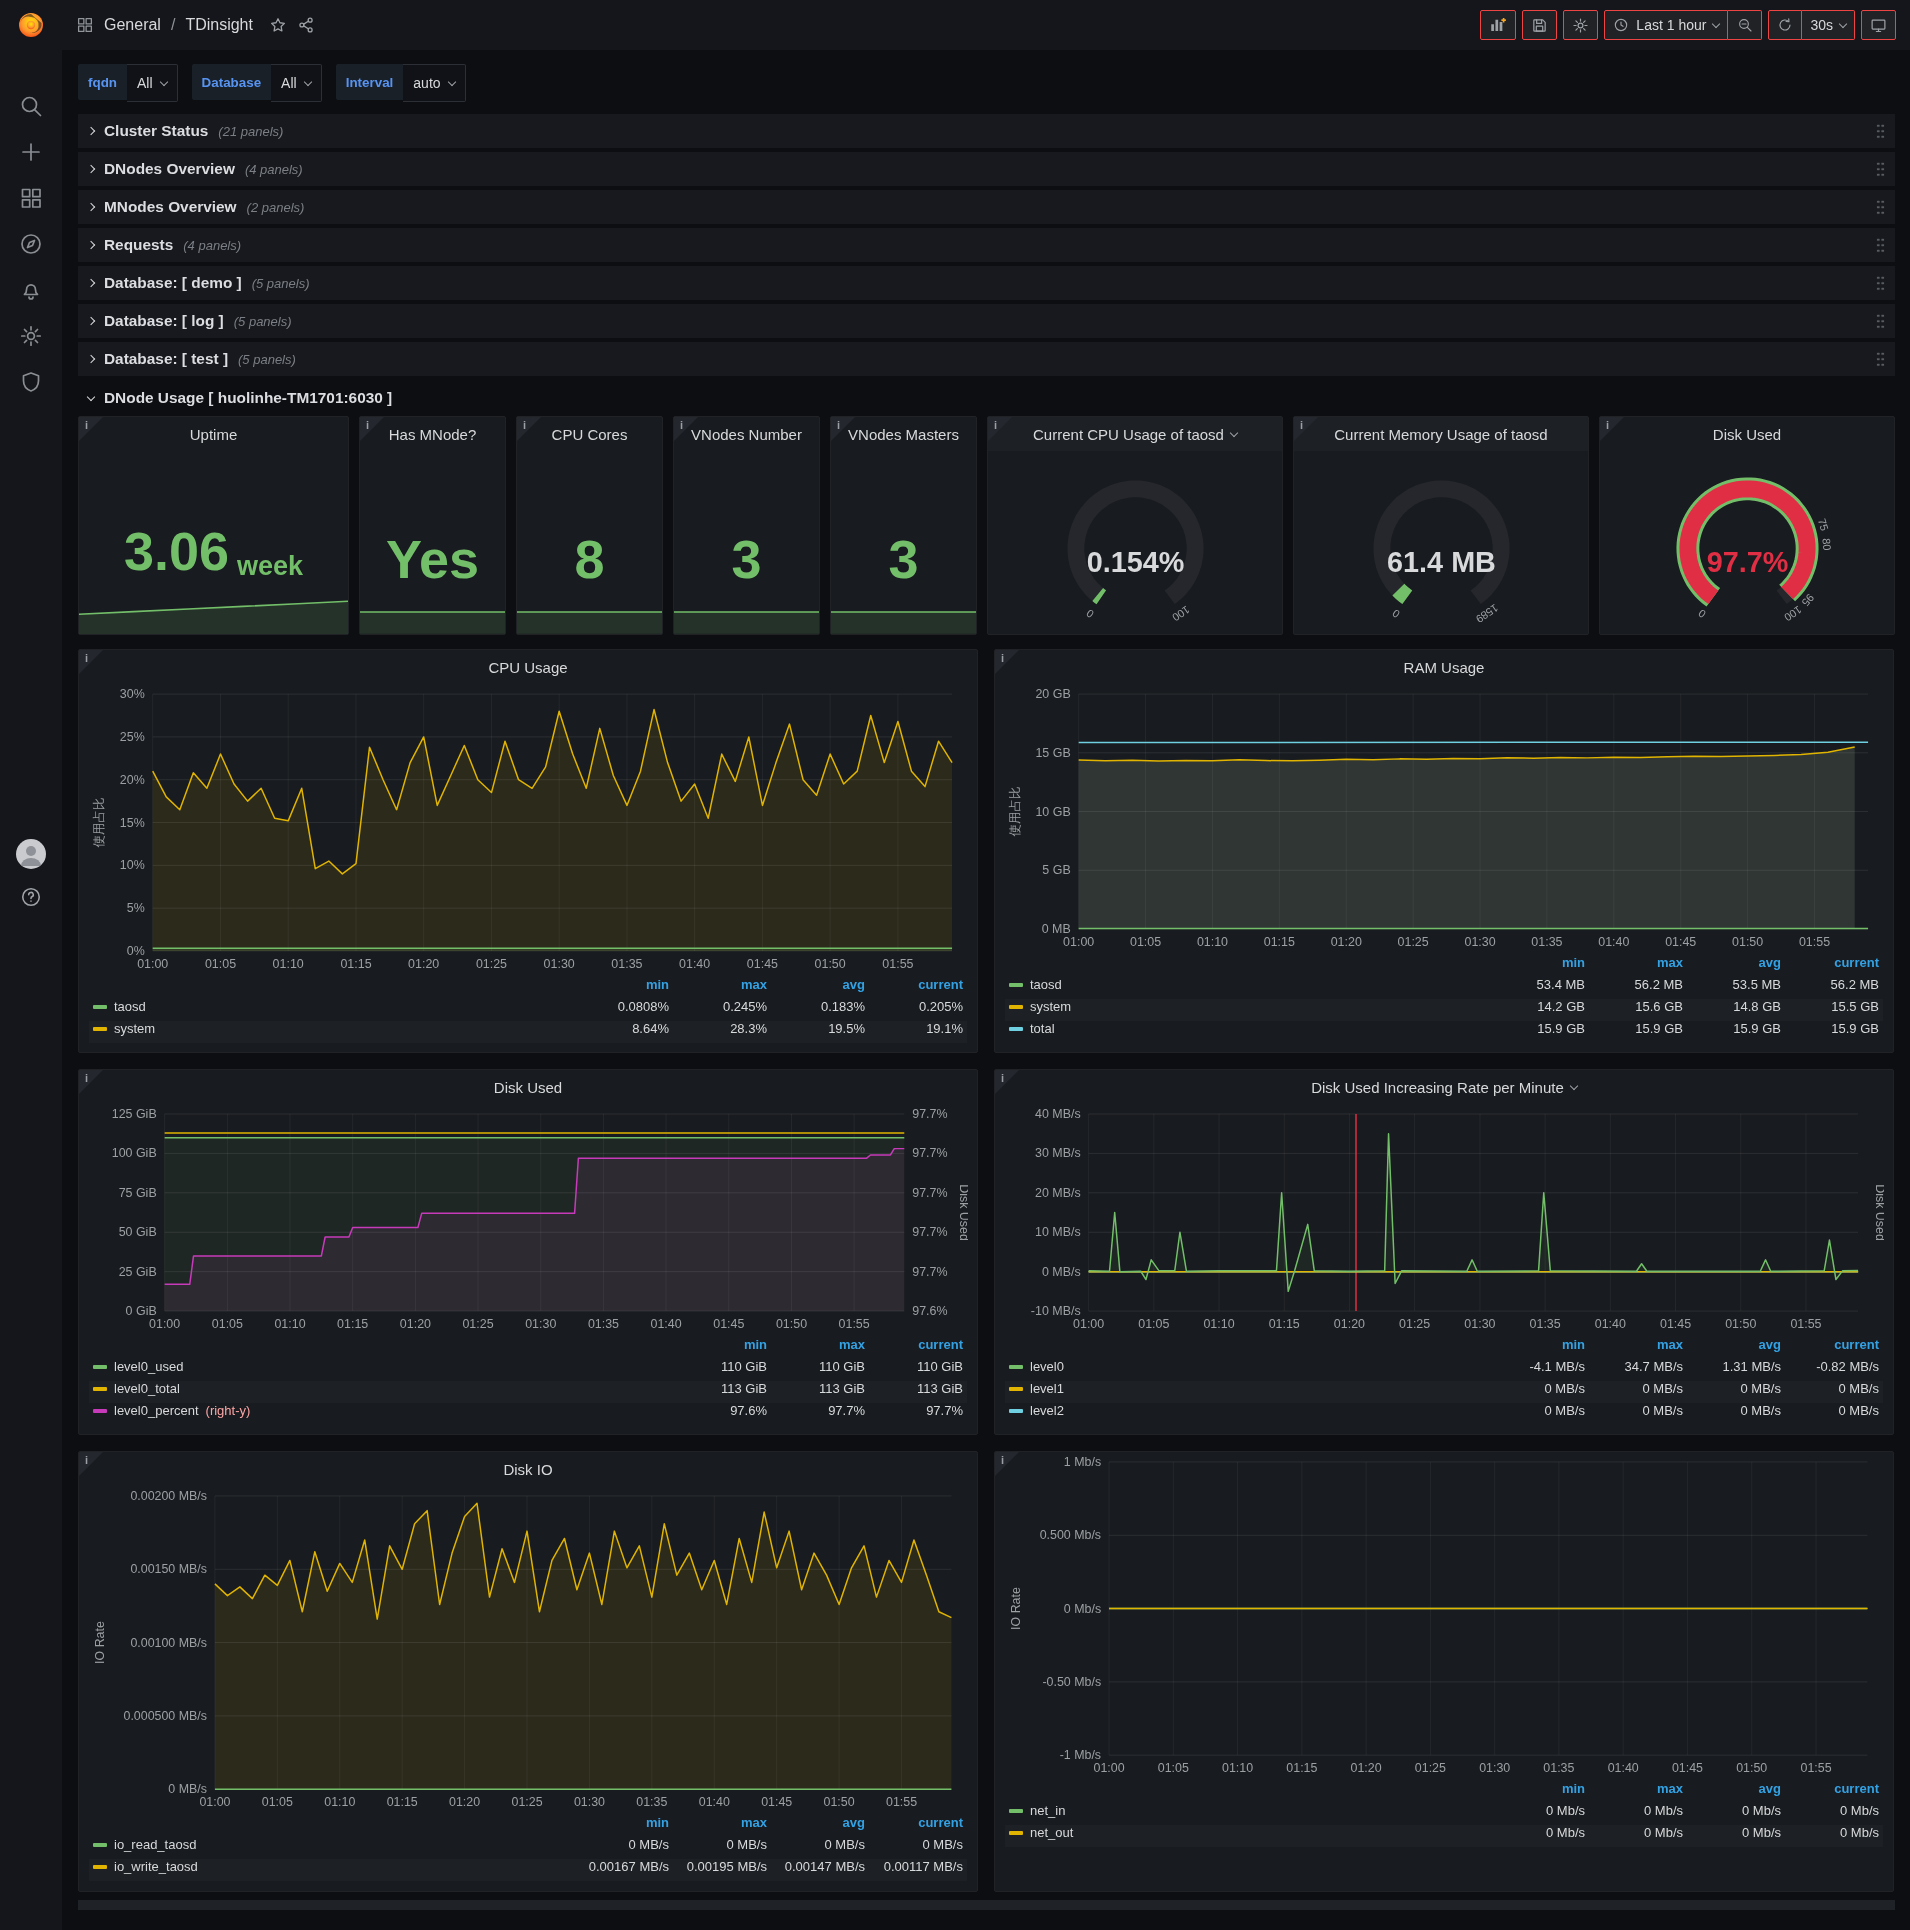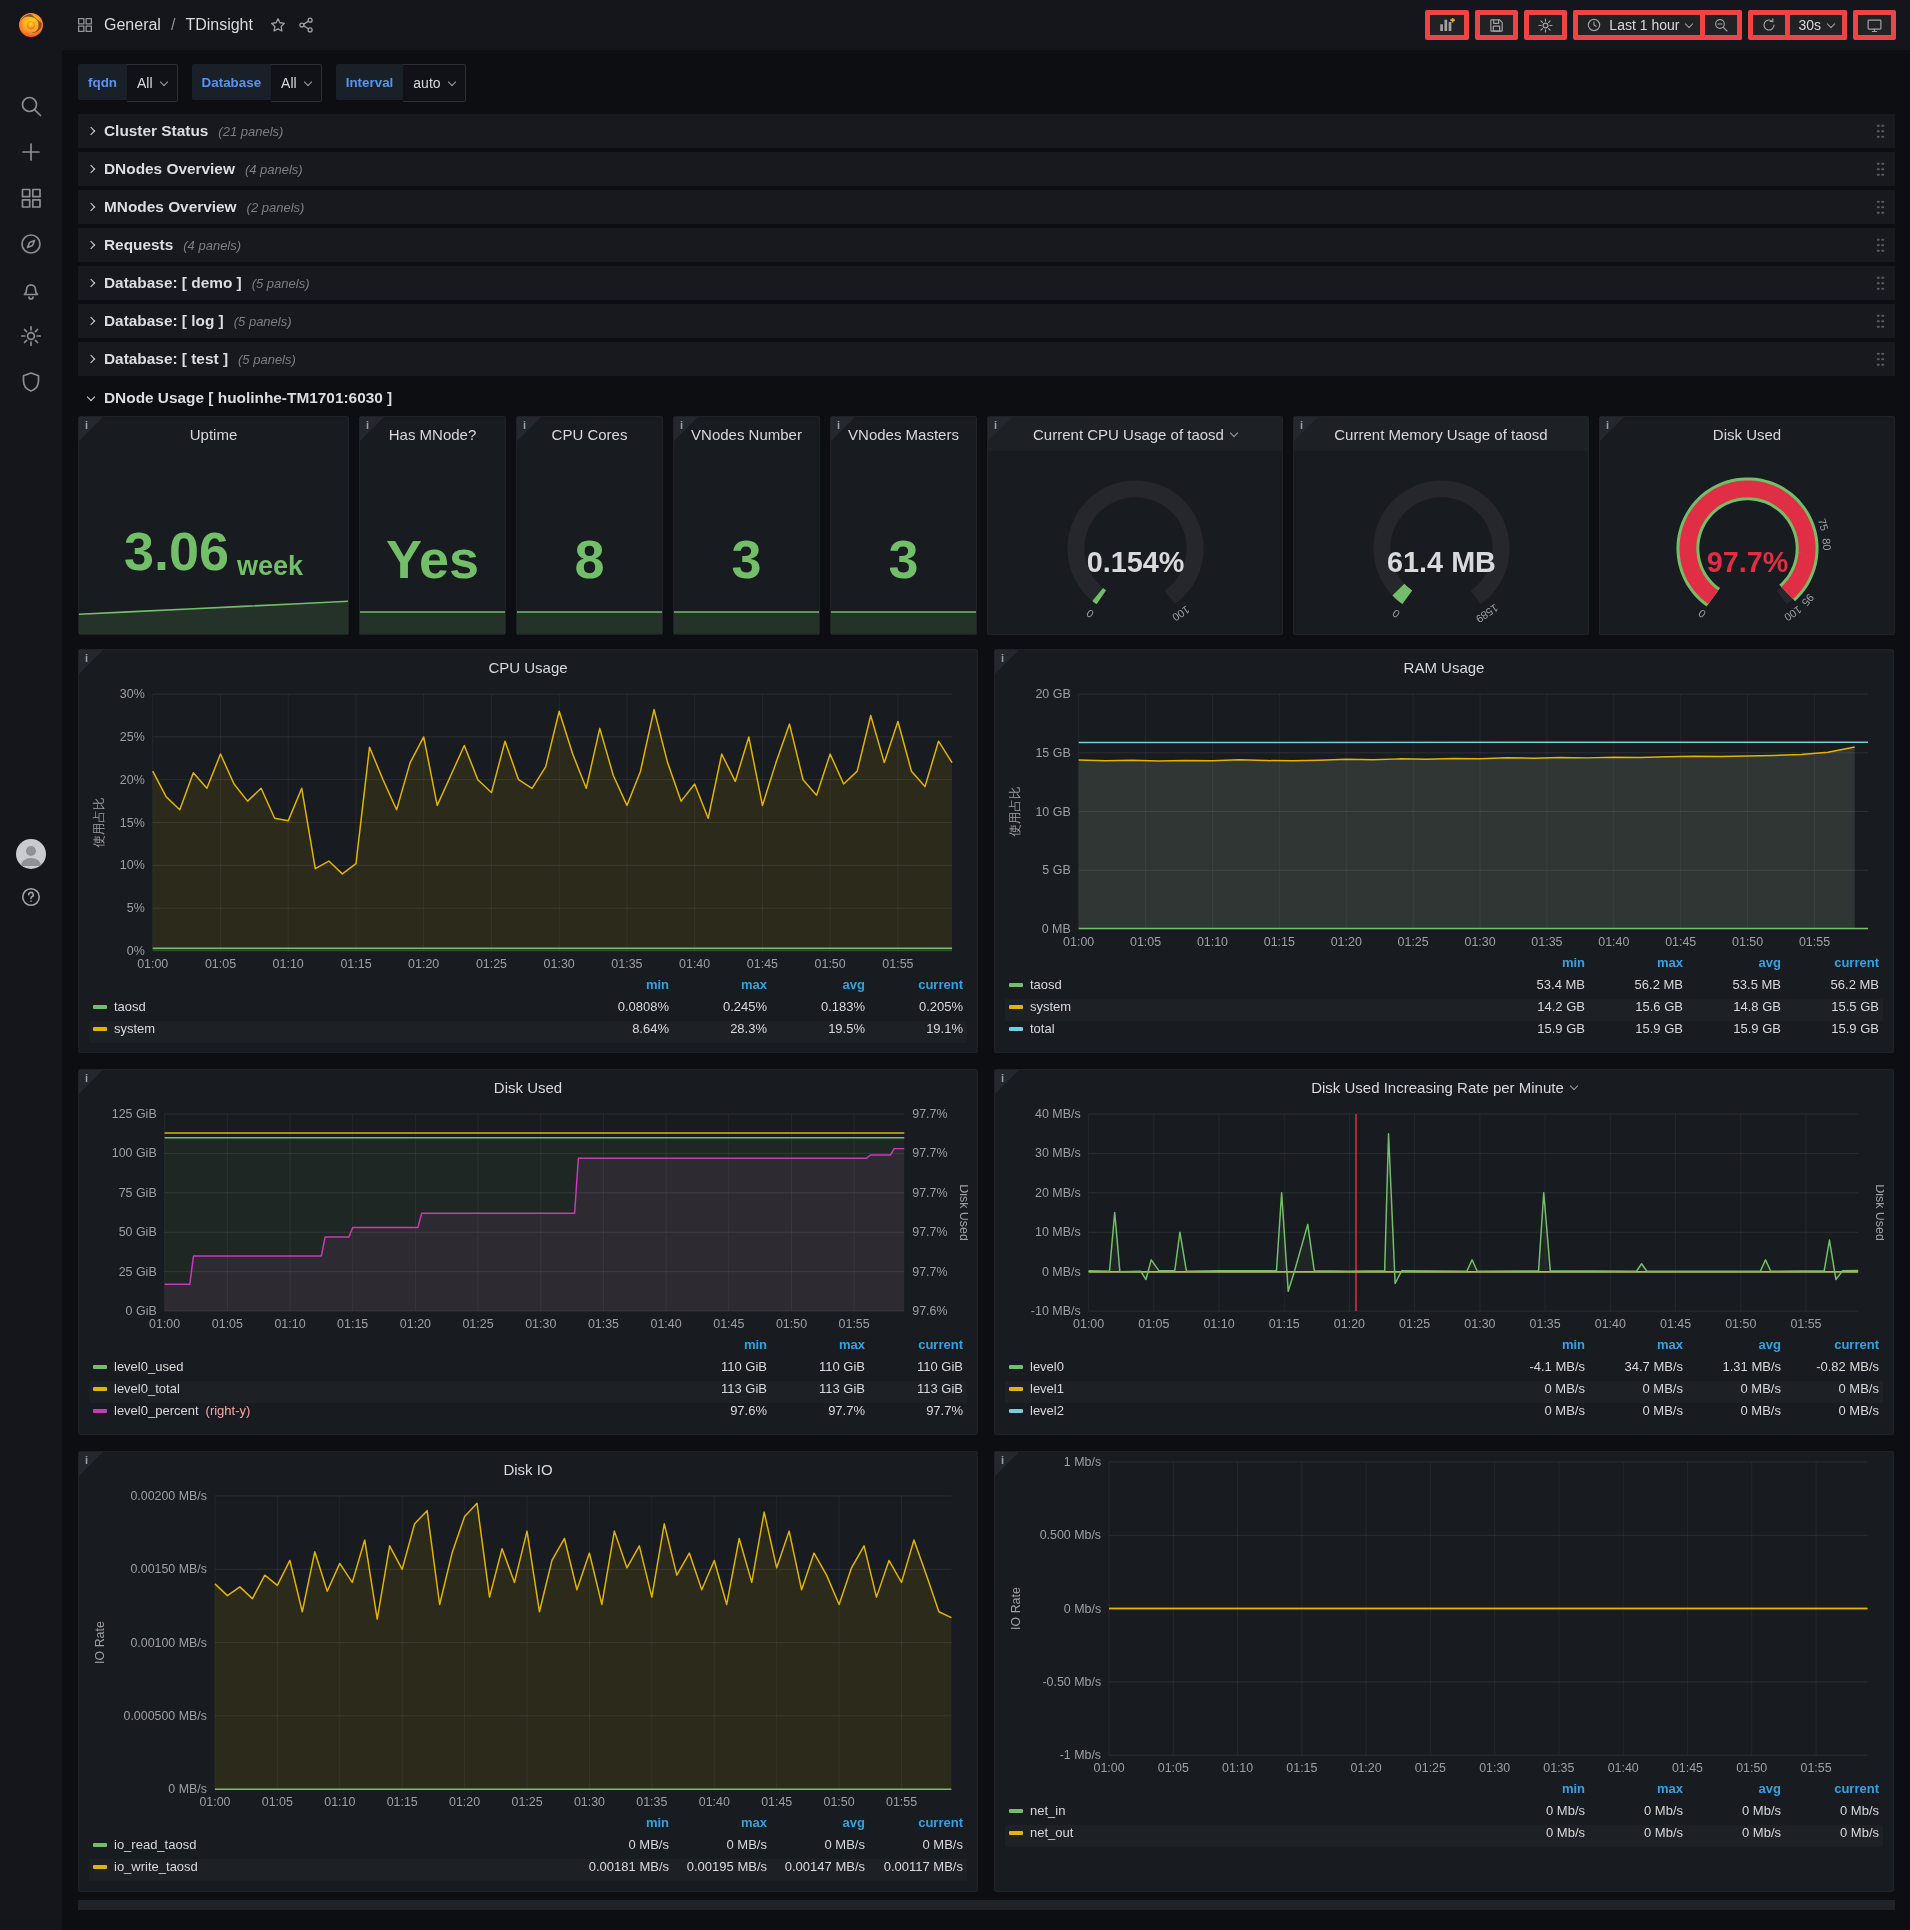--- a/index.html
+++ b/index.html
@@ -7,21 +7,21 @@
 a{color:#d8d9da;text-decoration:none}
 svg{display:block}
 .icon{stroke:#9fa3a8;fill:none;stroke-width:1.7;stroke-linecap:round;stroke-linejoin:round}
 
 .navbar{position:fixed;top:0;left:0;right:0;height:50px;background:#14161b;display:flex;align-items:center;z-index:20}
 .logo-box{width:62px;display:flex;justify-content:center;align-items:center}
 .crumbs{display:flex;align-items:flex-start;gap:10px;font-size:16px;margin-left:14px}
 .crumbs .sep{color:#8e9297}
 .crumb-ico{opacity:.9}
 .nav-right{margin-left:auto;display:flex;align-items:center;gap:6px;margin-right:14px}
-.nbtn{height:30px;min-width:34px;padding:0 8px;background:#202226;border:5px solid #ef4444;border-radius:2px;display:flex;align-items:center;justify-content:center;gap:7px;font-size:14px;color:#d8d9da;cursor:pointer}
+.nbtn{height:30px;min-width:34px;padding:0 8px;background:#202226;border:1px solid #ef4444;border-radius:2px;display:flex;align-items:center;justify-content:center;gap:7px;font-size:14px;color:#d8d9da;cursor:pointer}
 .ngroup{display:flex}
 .ngroup .nbtn:first-child{border-top-right-radius:0;border-bottom-right-radius:0}
 .ngroup .nbtn:last-child{border-top-left-radius:0;border-bottom-left-radius:0;border-left:none}
 
 .sidebar{position:fixed;top:50px;left:0;bottom:0;width:62px;background:#14161b;z-index:15}
 .side-icons{display:flex;flex-direction:column;align-items:center;gap:22px;padding-top:44px}
 .side-item{width:24px;height:24px;cursor:pointer;opacity:.85}
 .avatar{position:absolute;left:16px;top:789px;width:30px;height:30px;border-radius:50%;background:#c9cbcf;overflow:hidden;cursor:pointer}
 .help{position:absolute;left:20px;top:836px;width:22px;height:22px;cursor:pointer}
 
@@ -847,21 +847,21 @@
             <div class="lg-cell">0 MB/s</div>
             <div class="lg-cell">0 MB/s</div>
             <div class="lg-cell">0 MB/s</div>
             <div class="lg-cell">0 MB/s</div>
           </div>
           <div class="lg-row data">
             <div class="lg-name">
               <span class="swatch" style="background: rgb(224, 180, 0);"></span>
               <span>io_write_taosd</span>
             </div>
-            <div class="lg-cell">0.00181 MB/s</div>
+            <div class="lg-cell">0.00167 MB/s</div>
             <div class="lg-cell">0.00195 MB/s</div>
             <div class="lg-cell">0.00147 MB/s</div>
             <div class="lg-cell">0.00117 MB/s</div>
           </div>
         </div>
       </div>
       <div class="panel chart-panel" style="height: 441px;">
         <div class="corner"></div>
         <span class="corner-i">i</span>
         <div style="padding: 0px 10px;">

